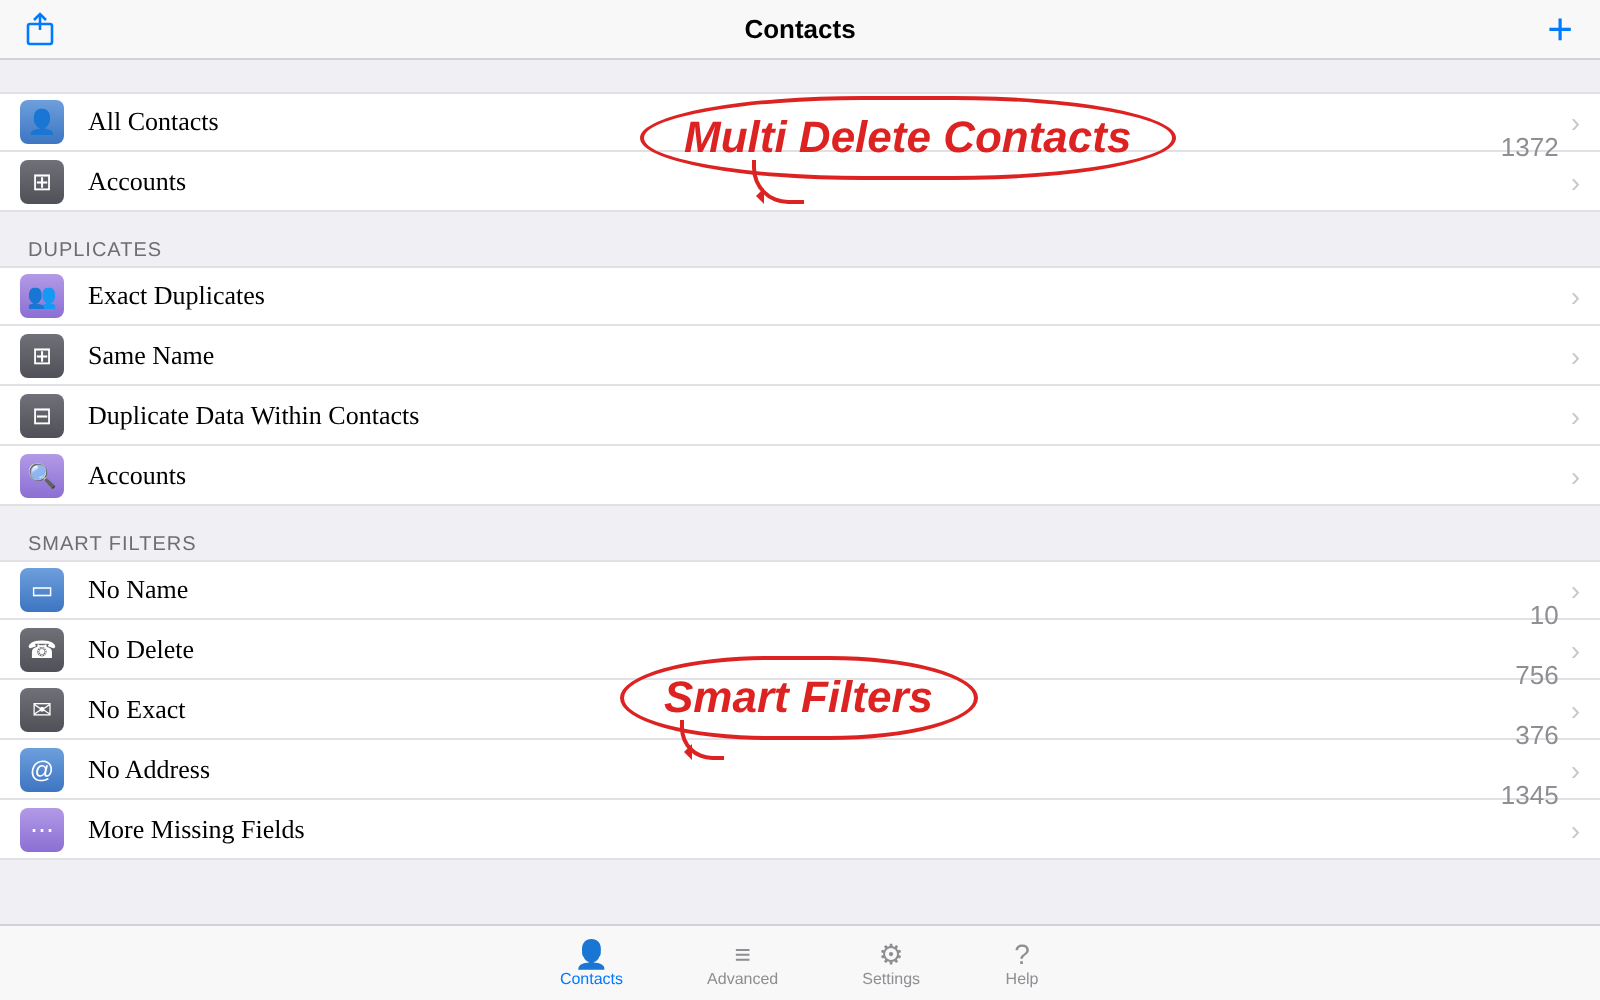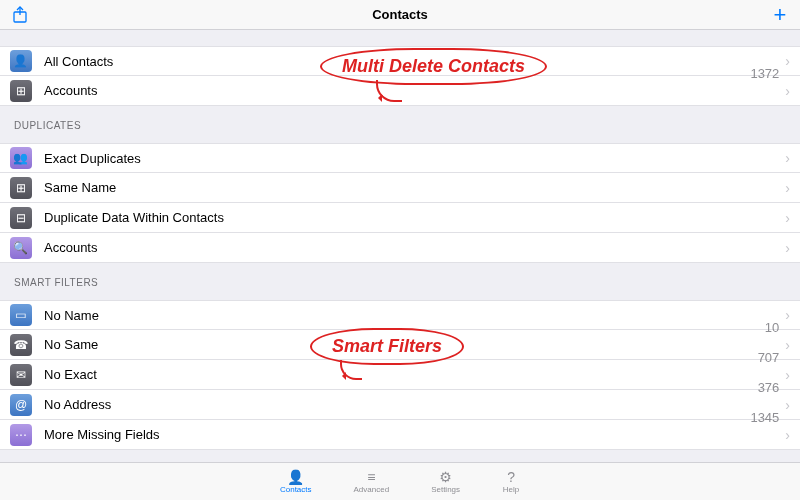--- a/index.html
+++ b/index.html
@@ -3,36 +3,36 @@
 <meta charset="utf-8">
 <style>
 * { box-sizing: border-box; margin: 0; padding: 0; }
 body { font-family: -apple-system, "Helvetica Neue", Arial, sans-serif; background: #efeff4; width: 800px; height: 500px; overflow: hidden; font-size: 13px; color: #000; position: relative; }
 
 .header { background: #f8f8f8; border-bottom: 1px solid #d1d1d6; height: 30px; display: flex; align-items: center; justify-content: space-between; padding: 0 10px; }
 .header-center { position: absolute; left: 0; right: 0; text-align: center; font-weight: 600; font-size: 13px; pointer-events: none; }
 .share-icon, .plus-icon { color: #007aff; width: 20px; height: 20px; display: flex; align-items: center; justify-content: center; }
 .plus-icon { font-size: 22px; font-weight: 300; }
 
-.section-header { font-size: 10px; color: #6d6d72; padding: 14px 14px 12px; letter-spacing: 0.5px; }
+.section-header { font-size: 10px; color: #6d6d72; padding: 14px 14px 2px; letter-spacing: 0.5px; }
 .top-gap { height: 16px; }
 
 .row { background: #fff; display: flex; align-items: center; height: 30px; padding: 0 10px 0 10px; border-bottom: 1px solid #e0e0e5; }
 .row:first-of-type { border-top: 1px solid #e0e0e5; }
 .row .icon { width: 22px; height: 22px; border-radius: 4px; margin-right: 12px; display: flex; align-items: center; justify-content: center; font-size: 12px; color: #fff; }
-.row .label { flex: 1; color: #000; font-size: 13px; }
+.row .label { flex: 1; color: #000; font-size: 13px; font-family: Liberation Serif, serif; }
 .row .count { color: #8e8e93; font-size: 13px; margin-right: 6px; margin-top: 25px; }
 .row .chevron { color: #c7c7cc; font-size: 14px; }
 
 .i-blue { background: linear-gradient(#6d9fdc,#3d75c2); }
 .i-gray { background: linear-gradient(#707078,#505058); }
 .i-purple { background: linear-gradient(#b29ae6,#8b6fd4); }
 
 .callout { position: absolute; border: 2px solid #d22; border-radius: 50%/60%; padding: 6px 20px; background: rgba(255,255,255,0.0); }
-.callout-text { color: #d22; font-weight: 700; font-size: 18px; font-style: italic; white-space: nowrap; }
+.callout-text { color: #d22; font-weight: 700; font-size: 22px; font-style: italic; white-space: nowrap; }
 .tail-1 { border-left: 2px solid #d22; border-bottom: 2px solid #d22; width: 26px; height: 22px; border-bottom-left-radius: 18px; background: transparent; }
 .tail-1::after{content:"";position:absolute;left:-4px;bottom:-2px;border:4px solid transparent;border-right-color:#d22;}
 .tail-2 { border-left: 2px solid #d22; border-bottom: 2px solid #d22; width: 22px; height: 20px; border-bottom-left-radius: 16px; }
 .tail-2::after{content:"";position:absolute;left:-4px;bottom:-2px;border:4px solid transparent;border-right-color:#d22;}
 
 .tabbar { position: absolute; bottom: 0; left: 0; right: 0; height: 38px; background: #f8f8f8; border-top: 1px solid #d1d1d6; display: flex; justify-content: center; }
 .tabs-inner { display: flex; gap: 42px; align-items: center; }
 .tab { display: flex; flex-direction: column; align-items: center; font-size: 8px; color: #8e8e93; }
 .tab.active { color: #007aff; }
 .tab-icon { width: 18px; height: 16px; display: flex; align-items: center; justify-content: center; font-size: 14px; }
@@ -100,22 +100,22 @@
 <div class="section-header">SMART FILTERS</div>
 <div id="sec-smart">
     <div class="row">
       <div class="icon i-blue">▭</div>
       <div class="label">No Name</div>
       <div class="count">10</div>
       <div class="chevron">›</div>
     </div>
     <div class="row">
       <div class="icon i-gray">☎</div>
-      <div class="label">No Same</div>
-      <div class="count">707</div>
+      <div class="label">No Delete</div>
+      <div class="count">756</div>
       <div class="chevron">›</div>
     </div>
     <div class="row">
       <div class="icon i-gray">✉</div>
       <div class="label">No Exact</div>
       <div class="count">376</div>
       <div class="chevron">›</div>
     </div>
     <div class="row">
       <div class="icon i-blue">@</div>

